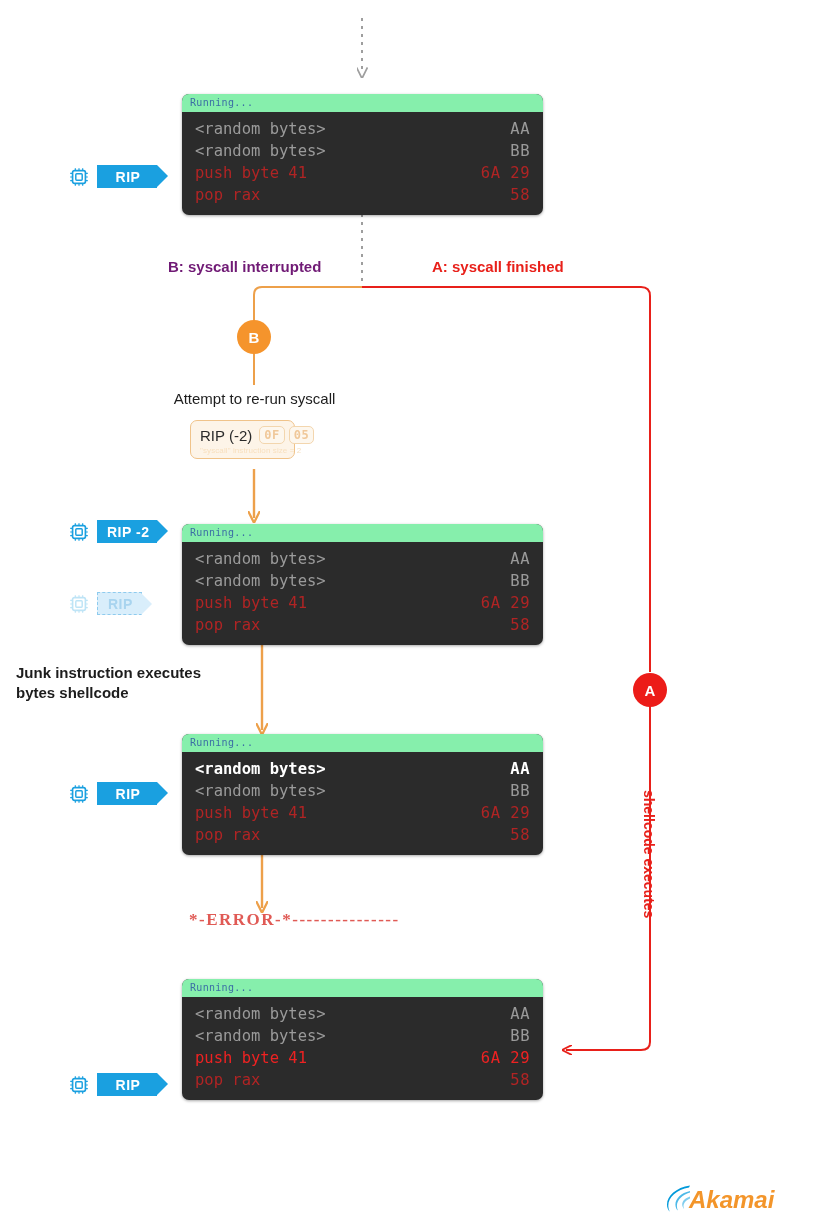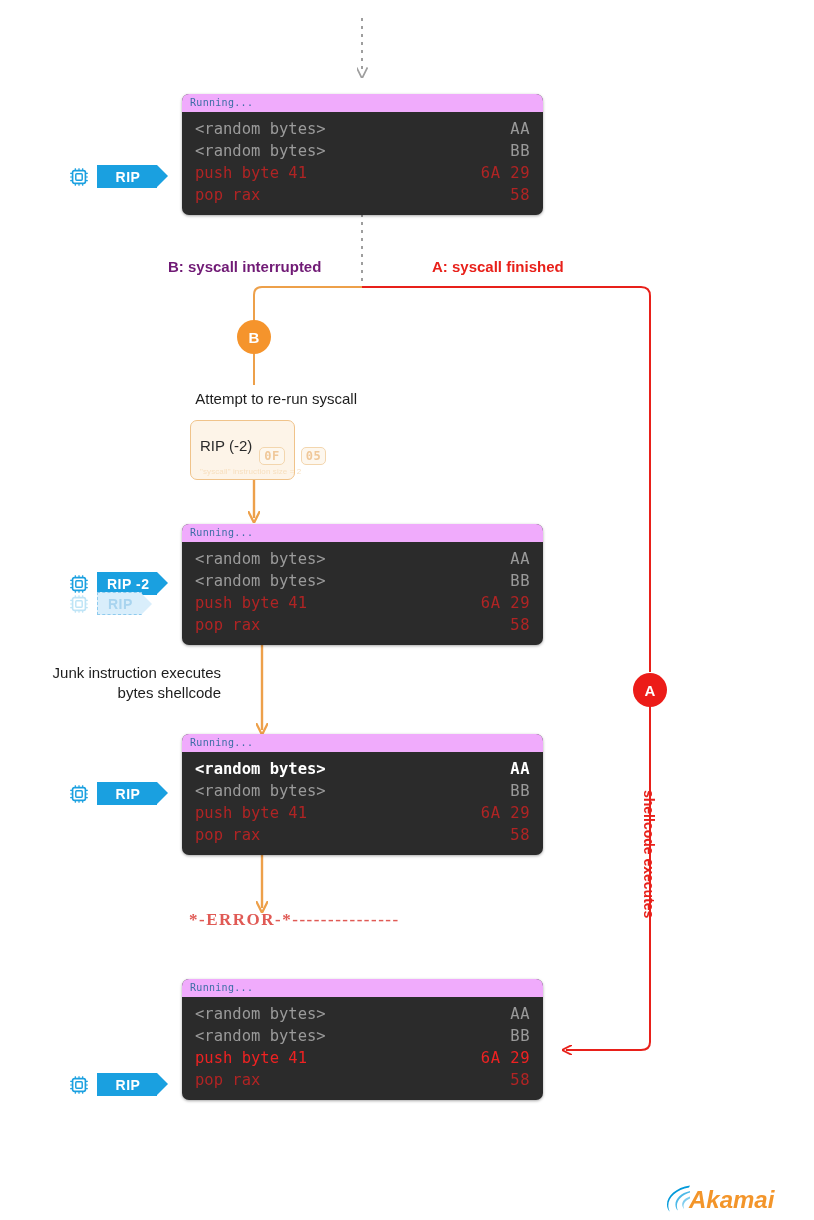--- a/index.html
+++ b/index.html
@@ -18,21 +18,21 @@
   
   .terminal{
     position:absolute;
     width:361px;
     background:#2b2b2b;
     border-radius:7px;
     box-shadow:0 1px 3px rgba(0,0,0,.35);
     overflow:hidden;
   }
   .term-title{
-    background:#f0abfc;
+    background:#86efac;
     height:18px;
     line-height:18px;
     padding:0 8px;
     font-family:"DejaVu Sans Mono","Liberation Mono",monospace;
     font-size:10px;
     color:#3b6ea5;
     letter-spacing:.3px;
   }
   .term-body{padding:6px 13px 9px 13px;}
   .trow{
@@ -88,22 +88,22 @@
     box-sizing:border-box;
     height:23px;
   }
   .rip-badge.ghost::after{
     border-left-color:#d9eefb;
     right:-11px;
   }
 
   
   .label{position:absolute;font-size:15px;color:#1d1d1d;line-height:20px;}
-  .label.center{text-align:right;}
-  .label.right{text-align:right;}
+  .label.center{text-align:center;}
+  .label.right{text-align:left;font-weight:bold;}
 
   .branch-label{
     position:absolute;
     font-size:15px;
     font-weight:bold;
     line-height:18px;
     white-space:nowrap;
   }
   .branch-b{color:#701a75;}
   .branch-a{color:#e8201a;}
@@ -122,21 +122,21 @@
   .ripbox{
     position:absolute;
     background:#fdf4e8;
     border:1.5px solid #f0c38a;
     border-radius:7px;
     padding:5px 9px 3px 9px;
     box-sizing:border-box;
   }
   .ripbox-top{display:flex;align-items:center;gap:7px;}
   .ripbox-title{font-size:15px;color:#2a2a2a;white-space:nowrap;}
-  .bytes{display:flex;gap:16px;margin-top:21px;}
+  .bytes{display:flex;gap:4px;}
   .byte-pill{
     border:1.5px solid #f3d6ae;
     border-radius:5px;
     background:#fdf7ee;
     color:#f0c89a;
     font-family:"DejaVu Sans Mono","Liberation Mono",monospace;
     font-size:12px;font-weight:bold;
     padding:1px 4px;
     letter-spacing:.5px;
   }
@@ -289,21 +289,21 @@
         <span class="op">push byte 41</span>
         <span class="hex">6A 29</span>
       </div>
       <div class="trow row-red">
         <span class="op">pop rax</span>
         <span class="hex">58</span>
       </div>
     </div>
   </div>
 
-  <div class="rip-group" style="left:68px;top:572px;">
+  <div class="rip-group" style="left:68px;top:520px;">
     <span class="chip-icon">
       <svg viewBox="0 0 24 24" width="22" height="22">
         <rect x="5" y="5" width="14" height="14" rx="2" fill="none" stroke="#1aa0e0" stroke-width="1.8"></rect>
         <rect x="8.5" y="8.5" width="7" height="7" rx="1" fill="none" stroke="#1aa0e0" stroke-width="1.6"></rect>
         <g stroke="#1aa0e0" stroke-width="1.3">
           <path d="M8 5V2.4M12 5V2.4M16 5V2.4M8 19v2.6M12 19v2.6M16 19v2.6"></path>
           <path d="M5 8H2.4M5 12H2.4M5 16H2.4M19 8h2.6M19 12h2.6M19 16h2.6"></path>
         </g>
       </svg>
     </span>

